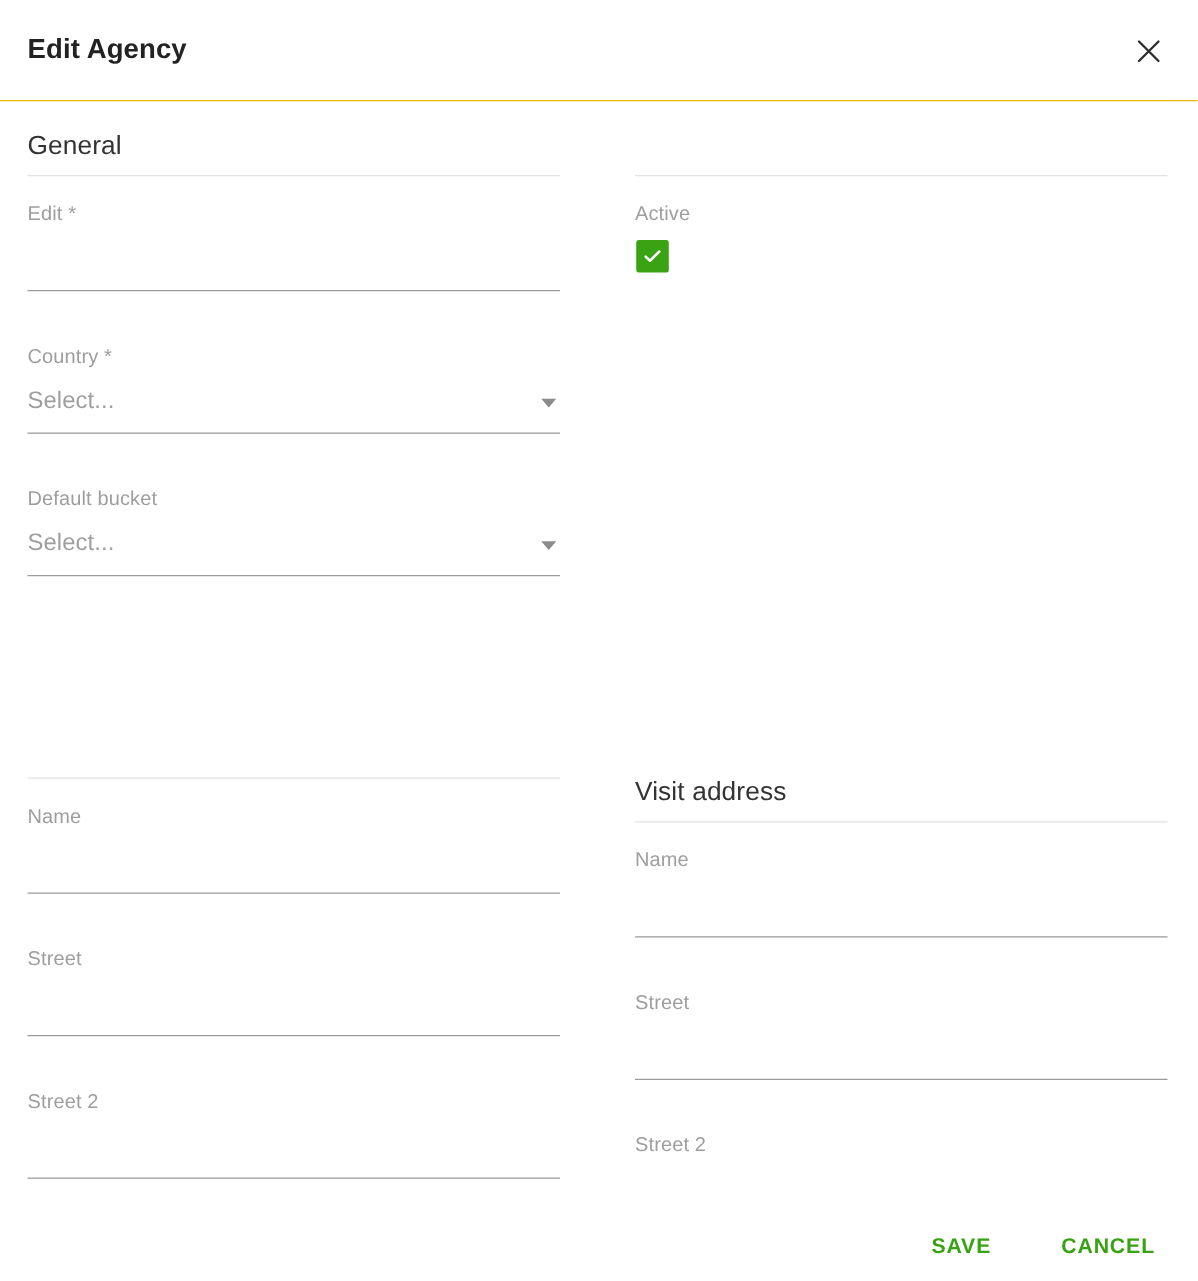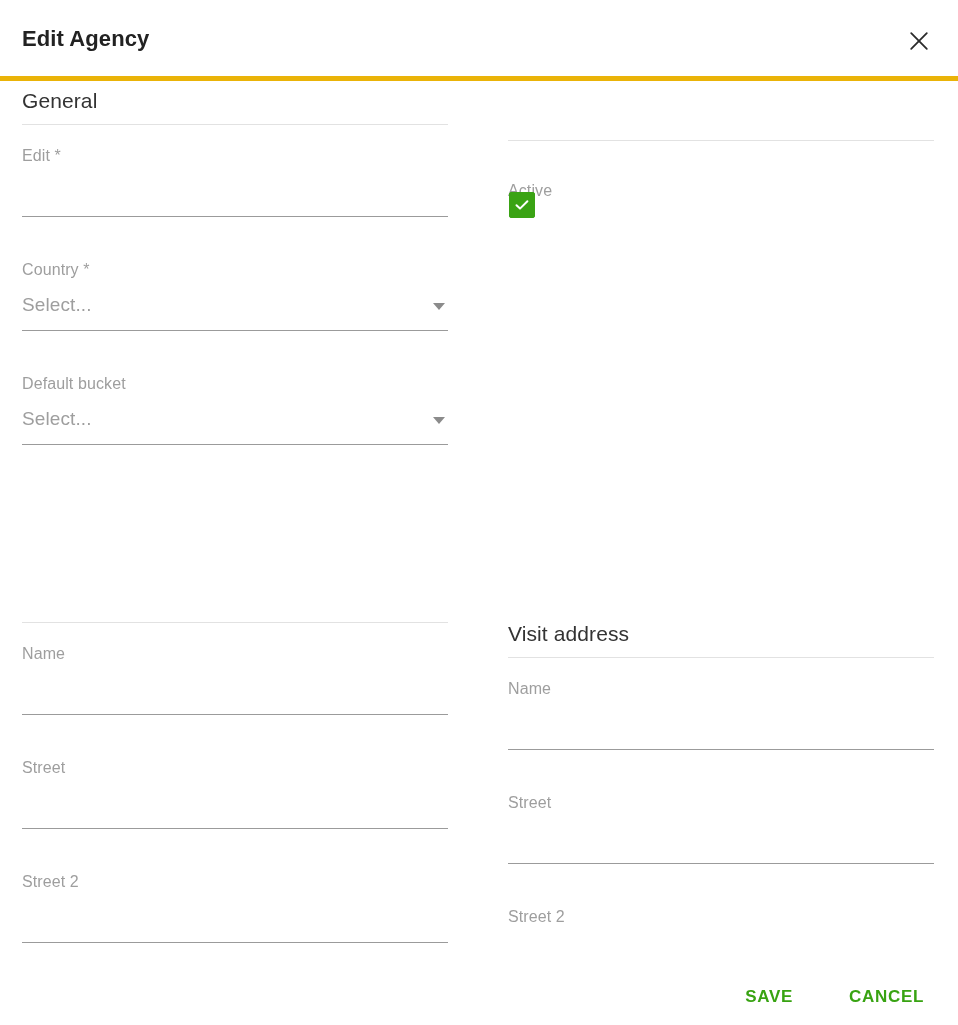--- a/index.html
+++ b/index.html
@@ -21,21 +21,21 @@
     background: #ffffff;
     display: flex;
     flex-direction: column;
   }
 
   
   .dialog-header {
     position: relative;
     height: 81px;
     flex: 0 0 81px;
-    border-bottom: 5px solid #eab308;
+    border-bottom: 1px solid #eab308;
     box-sizing: border-box;
   }
   .dialog-title {
     position: absolute;
     left: 22px;
     top: 26px;
     font-size: 22px;
     font-weight: bold;
     color: #222222;
     letter-spacing: 0.1px;
@@ -168,21 +168,20 @@
     position: relative;
     height: 98px;
   }
   .check-label {
     position: absolute;
     left: 0;
     top: 22px;
     font-size: 16px;
     color: #9e9e9e;
     letter-spacing: 0.1px;
-    margin-top: 19px;
   }
   .checkbox {
     position: absolute;
     left: 1px;
     top: 51px;
     width: 26px;
     height: 26px;
     box-sizing: border-box;
     border-radius: 2px;
     cursor: pointer;
@@ -240,21 +239,21 @@
         <svg width="22" height="22" viewBox="0 0 22 22">
           <path d="M3.2 3.2 L18.8 18.8 M18.8 3.2 L3.2 18.8" stroke="#2b2b2b" stroke-width="1.8" stroke-linecap="round" fill="none"></path>
         </svg>
       </span>
     </button>
   </div>
 
   <div class="dialog-body">
     <div class="form-grid">
 
-      <div class="col col-left" style="top: 8px;">
+      <div class="col col-left" style="top: 24px;">
 
         <div class="section-heading">General</div>
         <div class="section-rule"></div>
 
 
         <div class="field">
           <div class="field-label">Edit *</div>
           <input class="field-input" type="text" value="" style="">
         </div>
 

